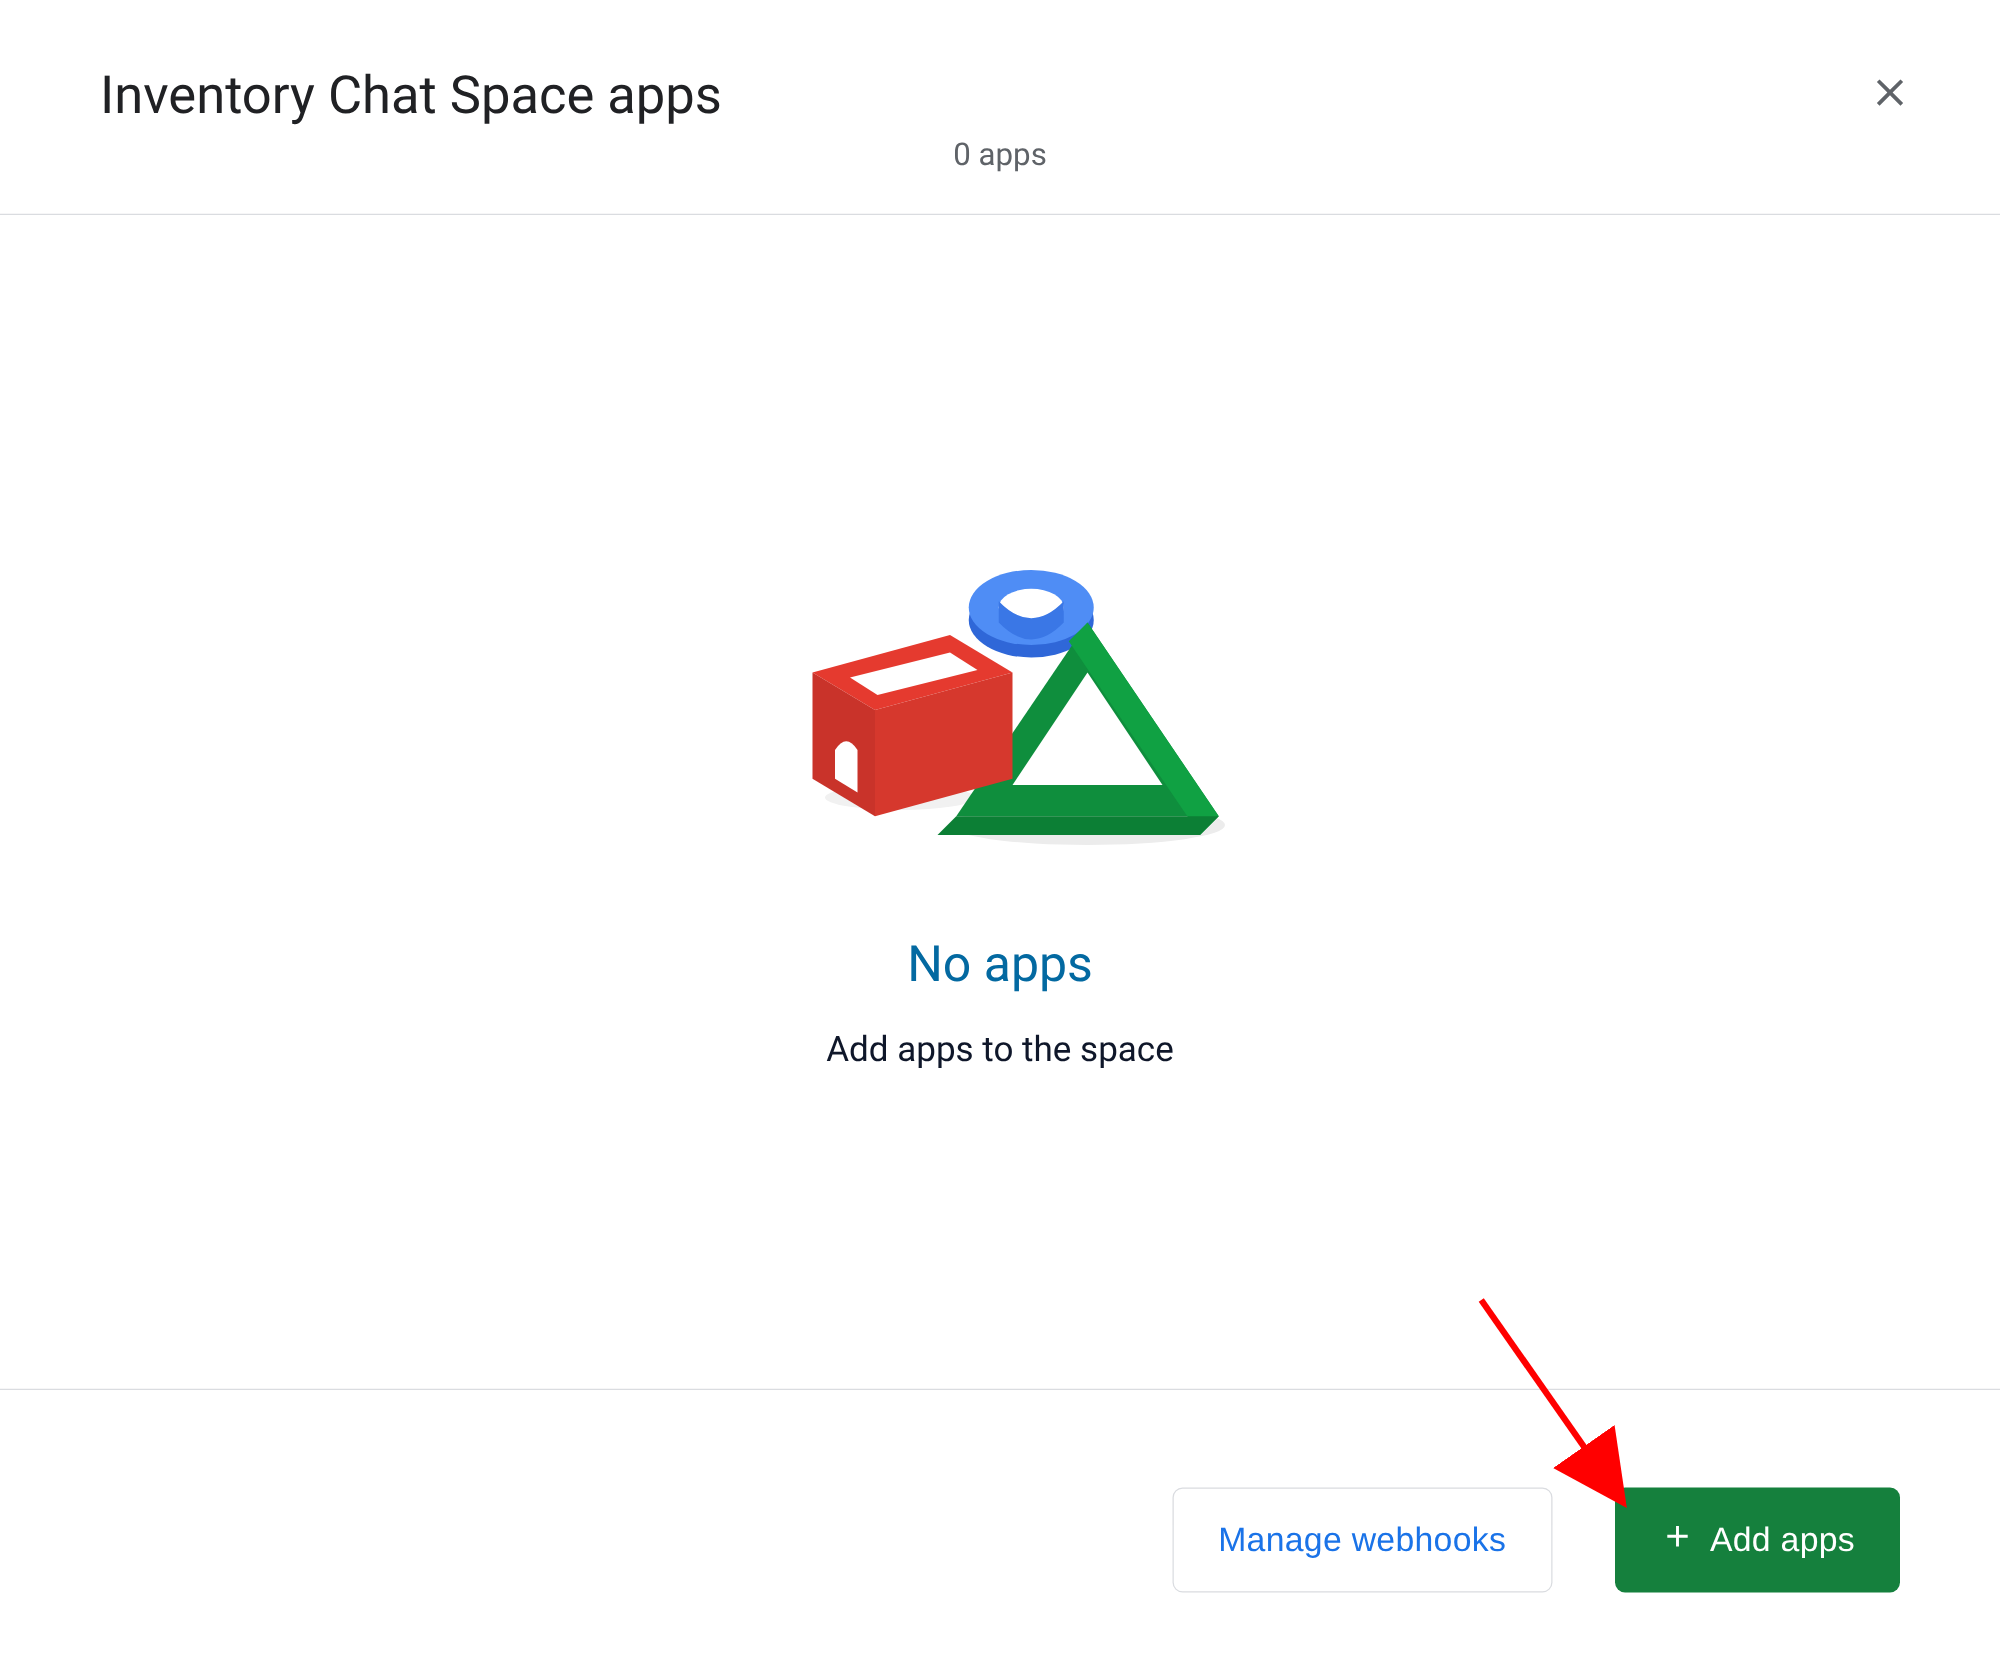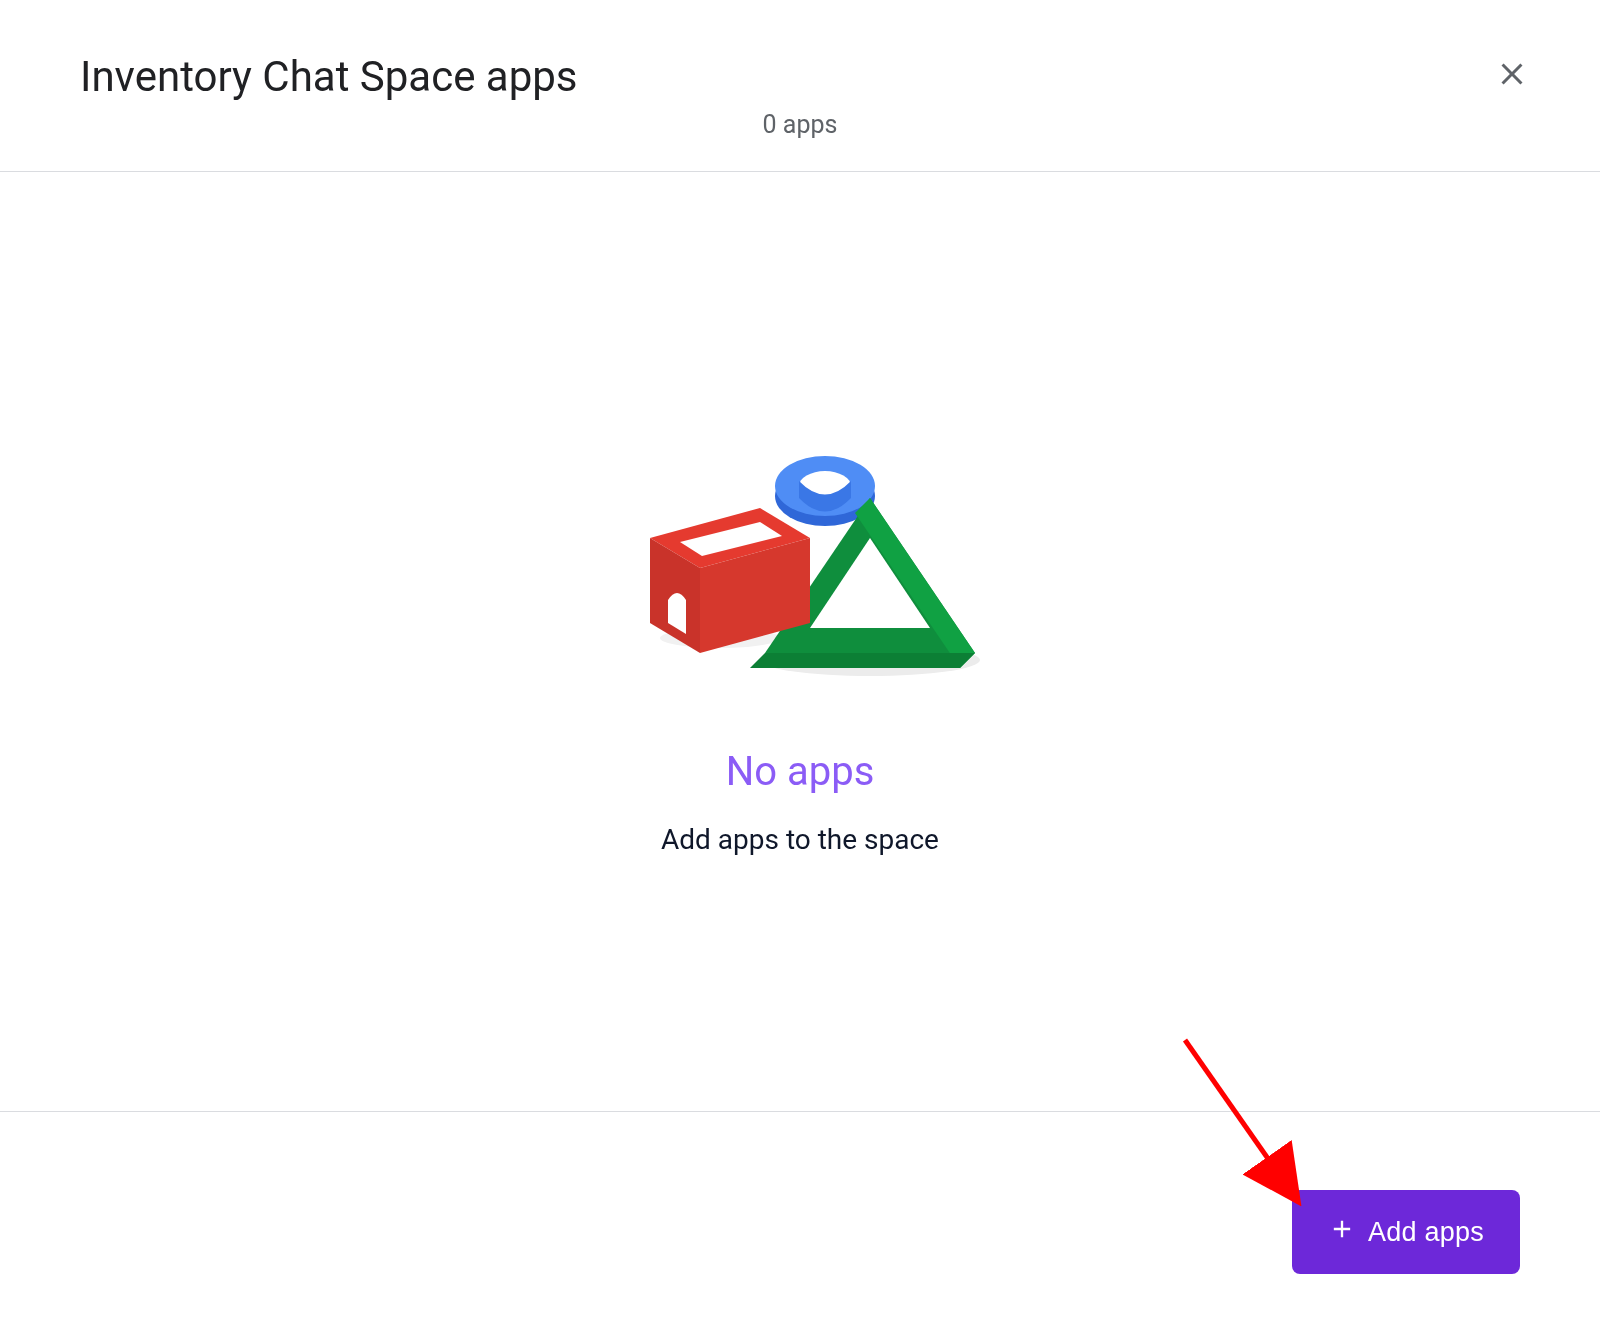--- a/index.html
+++ b/index.html
@@ -12,28 +12,28 @@
   .title { font-size: 42px; font-weight: 400; color: #202124; letter-spacing: 0; line-height: 1.2; }
   .subtitle { font-size: 25px; color: #5f6368; margin-top: 8px; font-weight: 400; text-align: center; }
   .close-btn { position: absolute; top: 48px; right: 60px; width: 56px; height: 56px; display: flex; align-items: center; justify-content: center; cursor: pointer; border-radius: 50%; }
   .close-btn svg { width: 36px; height: 36px; }
 
   .divider { height: 1px; background: #dadce0; width: 100%; }
 
   
   .body { flex: 1; display: flex; flex-direction: column; align-items: center; justify-content: center; padding: 40px; }
   .illus { width: 380px; height: 260px; position: relative; margin-bottom: 60px; }
-  .empty-title { font-size: 40px; font-weight: 400; color: #8b5cf6; margin-bottom: 28px; }
+  .empty-title { font-size: 40px; font-weight: 400; color: #0369a1; margin-bottom: 28px; }
   .empty-sub { font-size: 28px; color: #0f172a; font-weight: 400; }
 
   
   .footer { padding: 78px 80px 60px 80px; display: flex; justify-content: flex-end; gap: 24px; }
   .btn { height: 84px; padding: 0 36px; border-radius: 8px; font-size: 27px; font-weight: 500; display: inline-flex; align-items: center; justify-content: center; cursor: pointer; letter-spacing: 0.25px; }
   .btn-outline { background: #fff; color: #1a73e8; border: 1px solid #dadce0; }
-  .btn-primary { background: #6d28d9; color: #fff; border: none; gap: 12px; }
+  .btn-primary { background: #15803d; color: #fff; border: none; gap: 12px; margin-left: 26px; }
   .btn-primary svg { width: 28px; height: 28px; }
 
   
   .arrow { position: absolute; top: 1030px; left: 1170px; width: 160px; height: 200px; pointer-events: none; }
 </style>
 </head>
 <body>
 
 <div class="dialog">
 
@@ -84,20 +84,23 @@
         </g>
       </svg>
     </div>
     <div class="empty-title">No apps</div>
     <div class="empty-sub">Add apps to the space</div>
   </div>
 
   <div class="divider"></div>
 
   <div class="footer">
+    <button class="btn btn-outline">
+      <span>Manage webhooks</span>
+    </button>
     <button class="btn btn-primary">
       <span>
         <svg viewBox="0 0 24 24">
             <path fill="#ffffff" d="M19 13h-6v6h-2v-6H5v-2h6V5h2v6h6v2z"></path>
           </svg>
       </span>
       <span>Add apps</span>
     </button>
   </div>
 

